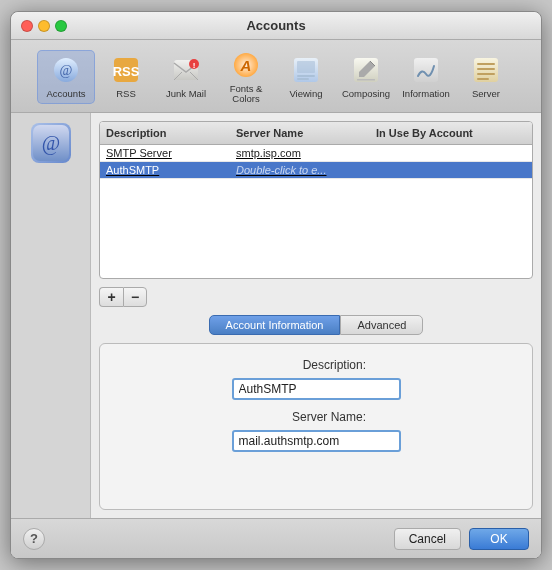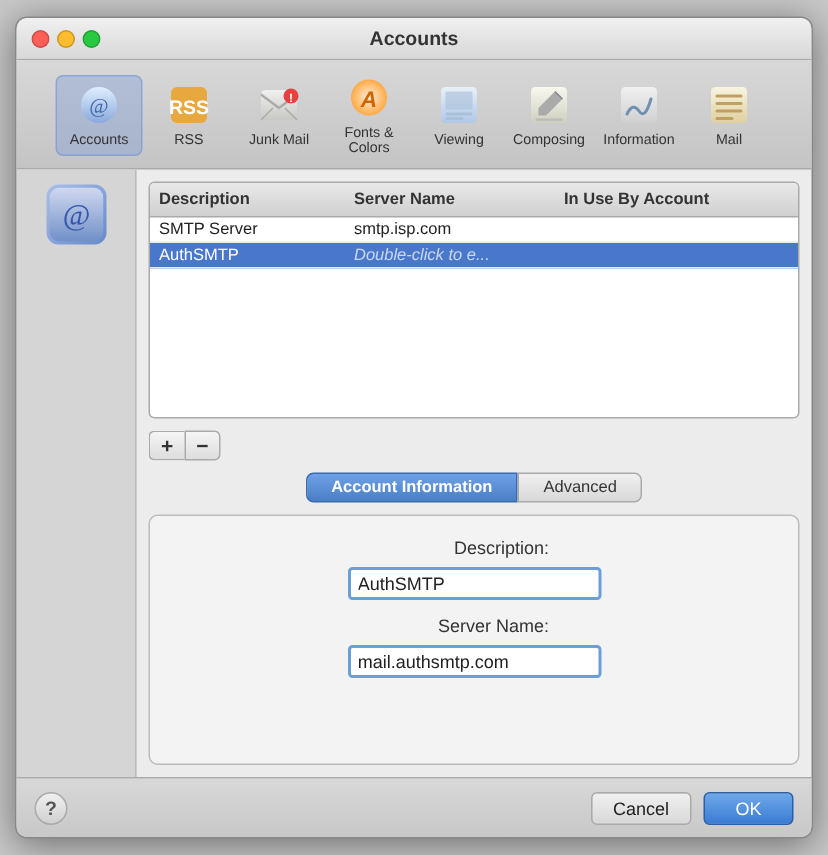--- a/index.html
+++ b/index.html
@@ -190,20 +190,21 @@
       overflow-y: auto;
       height: calc(100% - 28px);
     }
 
     .table-row {
       display: grid;
       grid-template-columns: 130px 140px 1fr;
       padding: 0 6px;
       border-bottom: 1px solid #e8e8e8;
       cursor: pointer;
+      text-decoration: underline;
     }
 
     .table-row.selected {
       background: #4977c9;
     }
 
     .table-row.selected .table-cell {
       color: white;
     }
 
@@ -256,21 +257,20 @@
       font-size: 11px;
       cursor: pointer;
       background: linear-gradient(180deg, #f0f0f0 0%, #d8d8d8 100%);
       color: #333;
     }
 
     .tab.active {
       background: linear-gradient(180deg, #6fa0e8 0%, #4a7fc4 100%);
       color: white;
       border-color: #3a6bb0;
-      font-weight: bold;
     }
 
     .tab:first-child {
       border-radius: 5px 0 0 5px;
     }
     .tab:last-child {
       border-radius: 0 5px 5px 0;
     }
 
     
@@ -504,21 +504,21 @@
                 <stop offset="0" stop-color="#f8f4e0"></stop>
                 <stop offset="1" stop-color="#e0d0a0"></stop>
               </linearGradient>
             </defs>
           <rect x="5" y="7" width="18" height="2" rx="1" fill="#c0a060"></rect>
           <rect x="5" y="12" width="18" height="2" rx="1" fill="#c0a060"></rect>
           <rect x="5" y="17" width="18" height="2" rx="1" fill="#c0a060"></rect>
           <rect x="5" y="22" width="12" height="2" rx="1" fill="#c0a060"></rect>
         </svg>
       </div>
-      <span class="toolbar-label">Mail</span>
+      <span class="toolbar-label">Server</span>
     </div>
 
   </div>
 
   <div class="content">
 
     <div class="sidebar">
       <div class="sidebar-item">
         <div class="sidebar-item-icon">
           <svg width="36" height="36" viewBox="0 0 36 36">

